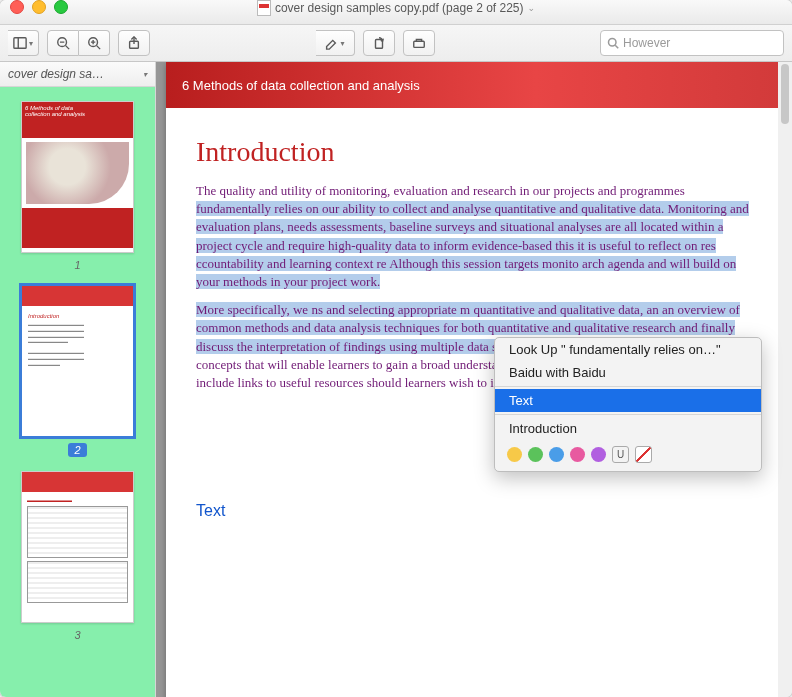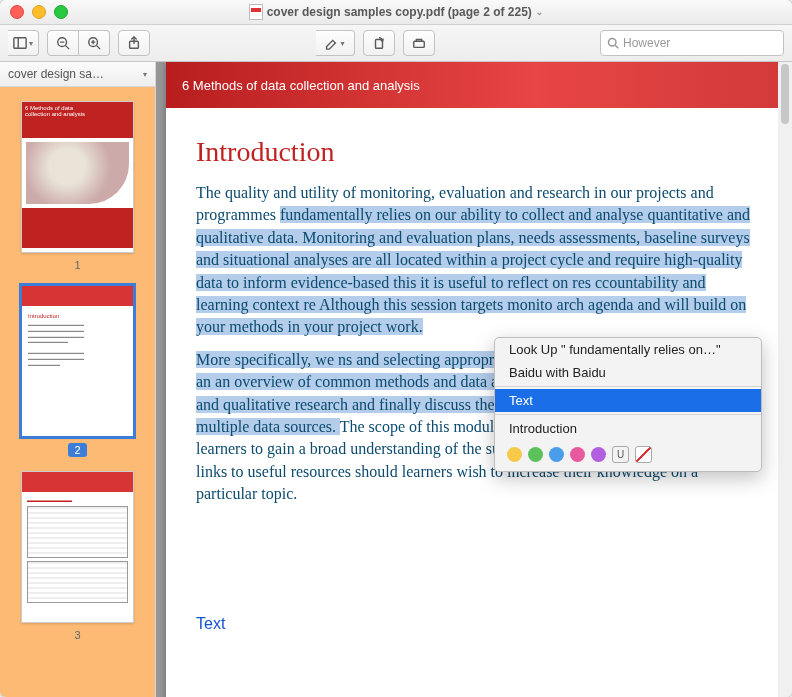--- a/index.html
+++ b/index.html
@@ -1,17 +1,17 @@
 <!DOCTYPE html>
 <html><head>
 <meta charset="utf-8">
 <style>
 html,body{margin:0;padding:0;font-family:-apple-system,"Helvetica Neue",Arial,sans-serif;font-size:13px;color:#333;background:#ececec;}
 .window{width:792px;height:697px;background:#f6f6f6;position:relative;display:flex;flex-direction:column;overflow:hidden;border-radius:6px;box-shadow:0 0 0 1px rgba(0,0,0,0.1);}
-.titlebar{height:24px;background:linear-gradient(#f9f9f9,#eaeaea);border-bottom:1px solid #d0d0d0;display:flex;align-items:center;position:relative;font-weight:bold;}
+.titlebar{height:24px;background:linear-gradient(#f9f9f9,#eaeaea);border-bottom:1px solid #d0d0d0;display:flex;align-items:flex-start;position:relative;}
 .traffic{display:flex;gap:8px;padding-left:10px;}
 .tl{width:12px;height:12px;border-radius:50%;}
 .tl.red{background:#ff5f57;border:1px solid #e24640;}
 .tl.yel{background:#ffbd2e;border:1px solid #dfa023;}
 .tl.grn{background:#28c940;border:1px solid #1ba62f;}
 .title-center{position:absolute;left:0;right:0;text-align:center;font-size:12px;color:#595959;pointer-events:none;display:flex;align-items:center;justify-content:center;gap:4px;}
 .title-center .pdf-icon{width:12px;height:14px;background:linear-gradient(#fff,#fff);border:1px solid #bbb;position:relative;}
 .title-center .pdf-icon::before{content:"";position:absolute;top:3px;left:1px;right:1px;height:4px;background:#d33;}
 .title-center .carat{color:#999;font-size:9px;}
 .toolbar{height:36px;background:linear-gradient(#f6f6f6,#ededed);border-bottom:1px solid #c7c7c7;display:flex;align-items:center;padding:0 8px;gap:8px;}
@@ -20,21 +20,21 @@
 .tb-group .tb-btn{border-radius:0;}
 .tb-group .tb-btn:first-child{border-radius:4px 0 0 4px;}
 .tb-group .tb-btn:last-child{border-radius:0 4px 4px 0;border-left:none;}
 .tb-group .tb-btn:not(:first-child){border-left:none;}
 .tb-btn .carat{font-size:8px;margin-left:2px;color:#777;}
 .tb-btn svg{width:14px;height:14px;fill:none;stroke:#5a5a5a;stroke-width:1.6;}
 .spacer{flex:1;}
 .search-field{height:24px;width:170px;background:#fff;border:1px solid #c2c2c2;border-radius:4px;display:flex;align-items:center;padding:0 6px;color:#9a9a9a;font-size:12px;gap:4px;}
 .search-field svg{width:12px;height:12px;fill:none;stroke:#9a9a9a;stroke-width:2;}
 .content{flex:1;display:flex;overflow:hidden;}
-.sidebar{width:155px;background:#fdba74;border-right:1px solid #d6d6d6;display:flex;flex-direction:column;}
+.sidebar{width:155px;background:#86efac;border-right:1px solid #d6d6d6;display:flex;flex-direction:column;font-style:italic;}
 .sb-drop{height:24px;background:linear-gradient(#fbfbfb,#eee);border-bottom:1px solid #d6d6d6;display:flex;align-items:center;padding:0 8px;font-size:12px;color:#555;justify-content:space-between;}
 .sb-drop .carat{font-size:8px;color:#777;}
 .thumbs{flex:1;overflow:auto;padding:0 10px;}
 .thumb-wrap{display:flex;flex-direction:column;align-items:center;margin-top:14px;}
 .thumb{width:111px;height:150px;background:#fff;border:1px solid #ccc;box-shadow:0 1px 2px rgba(0,0,0,0.15);position:relative;overflow:hidden;}
 .thumb.sel{outline:3px solid #3b7dd8;outline-offset:-1px;}
 .tnum{font-size:11px;color:#666;margin-top:6px;}
 .tnum.sel{background:#3b7dd8;color:#fff;border-radius:3px;padding:1px 6px;}
 
 .t1-top{height:30px;background:#c02222;color:#fff;font-size:6px;padding:3px;}
@@ -48,21 +48,21 @@
 .t3-top{height:20px;background:#d73535;}
 .t3-body{padding:5px;}
 .t3-h{color:#c02222;font-size:5px;margin-bottom:3px;}
 .t3-box{border:1px solid #999;height:50px;margin-bottom:3px;background:repeating-linear-gradient(#eee,#eee 2px,#fff 2px,#fff 5px);}
 .t3-box2{border:1px solid #999;height:40px;background:repeating-linear-gradient(#eee,#eee 2px,#fff 2px,#fff 5px);}
 .main{flex:1;background:#969696;overflow:auto;position:relative;}
 .page{margin:0 10px;background:#fff;min-height:700px;box-shadow:0 2px 6px rgba(0,0,0,0.3);}
 .banner{height:46px;background:linear-gradient(90deg,#b81e1e,#e84545 60%,#d23a3a);color:#fff;display:flex;align-items:center;padding:0 16px;font-size:13px;}
 .doc-body{padding:28px 30px 20px;}
 .h1{color:#c02222;font-size:28px;font-weight:300;margin-bottom:14px;font-family:Georgia,serif;}
-.para{font-family:Georgia,"Times New Roman",serif;font-size:16px;line-height:1.4;color:#0c4a6e;margin-bottom:10px;}
+.para{font-family:Georgia,"Times New Roman",serif;font-size:13px;line-height:1.4;color:#701a75;margin-bottom:10px;}
 .para .hl{background:#b3cdeb;}
 .txt-link{color:#1155cc;text-align:left;margin-top:110px;font-size:16px;}
 
 .ctx{position:absolute;left:338px;top:275px;width:266px;background:#f3f3f3;border:1px solid #bdbdbd;border-radius:5px;box-shadow:0 6px 20px rgba(0,0,0,0.25);font-size:13px;overflow:hidden;}
 .ctx-item{padding:4px 14px;color:#222;}
 .ctx-item.sel{background:#1a6fe8;color:#fff;}
 .ctx-sep{height:1px;background:#d6d6d6;margin:2px 0;}
 .ctx-colors{padding:6px 12px 8px;display:flex;gap:6px;align-items:center;}
 .ctx-colors .c{width:15px;height:15px;border-radius:50%;}
 .c.y{background:#f7c948;}

